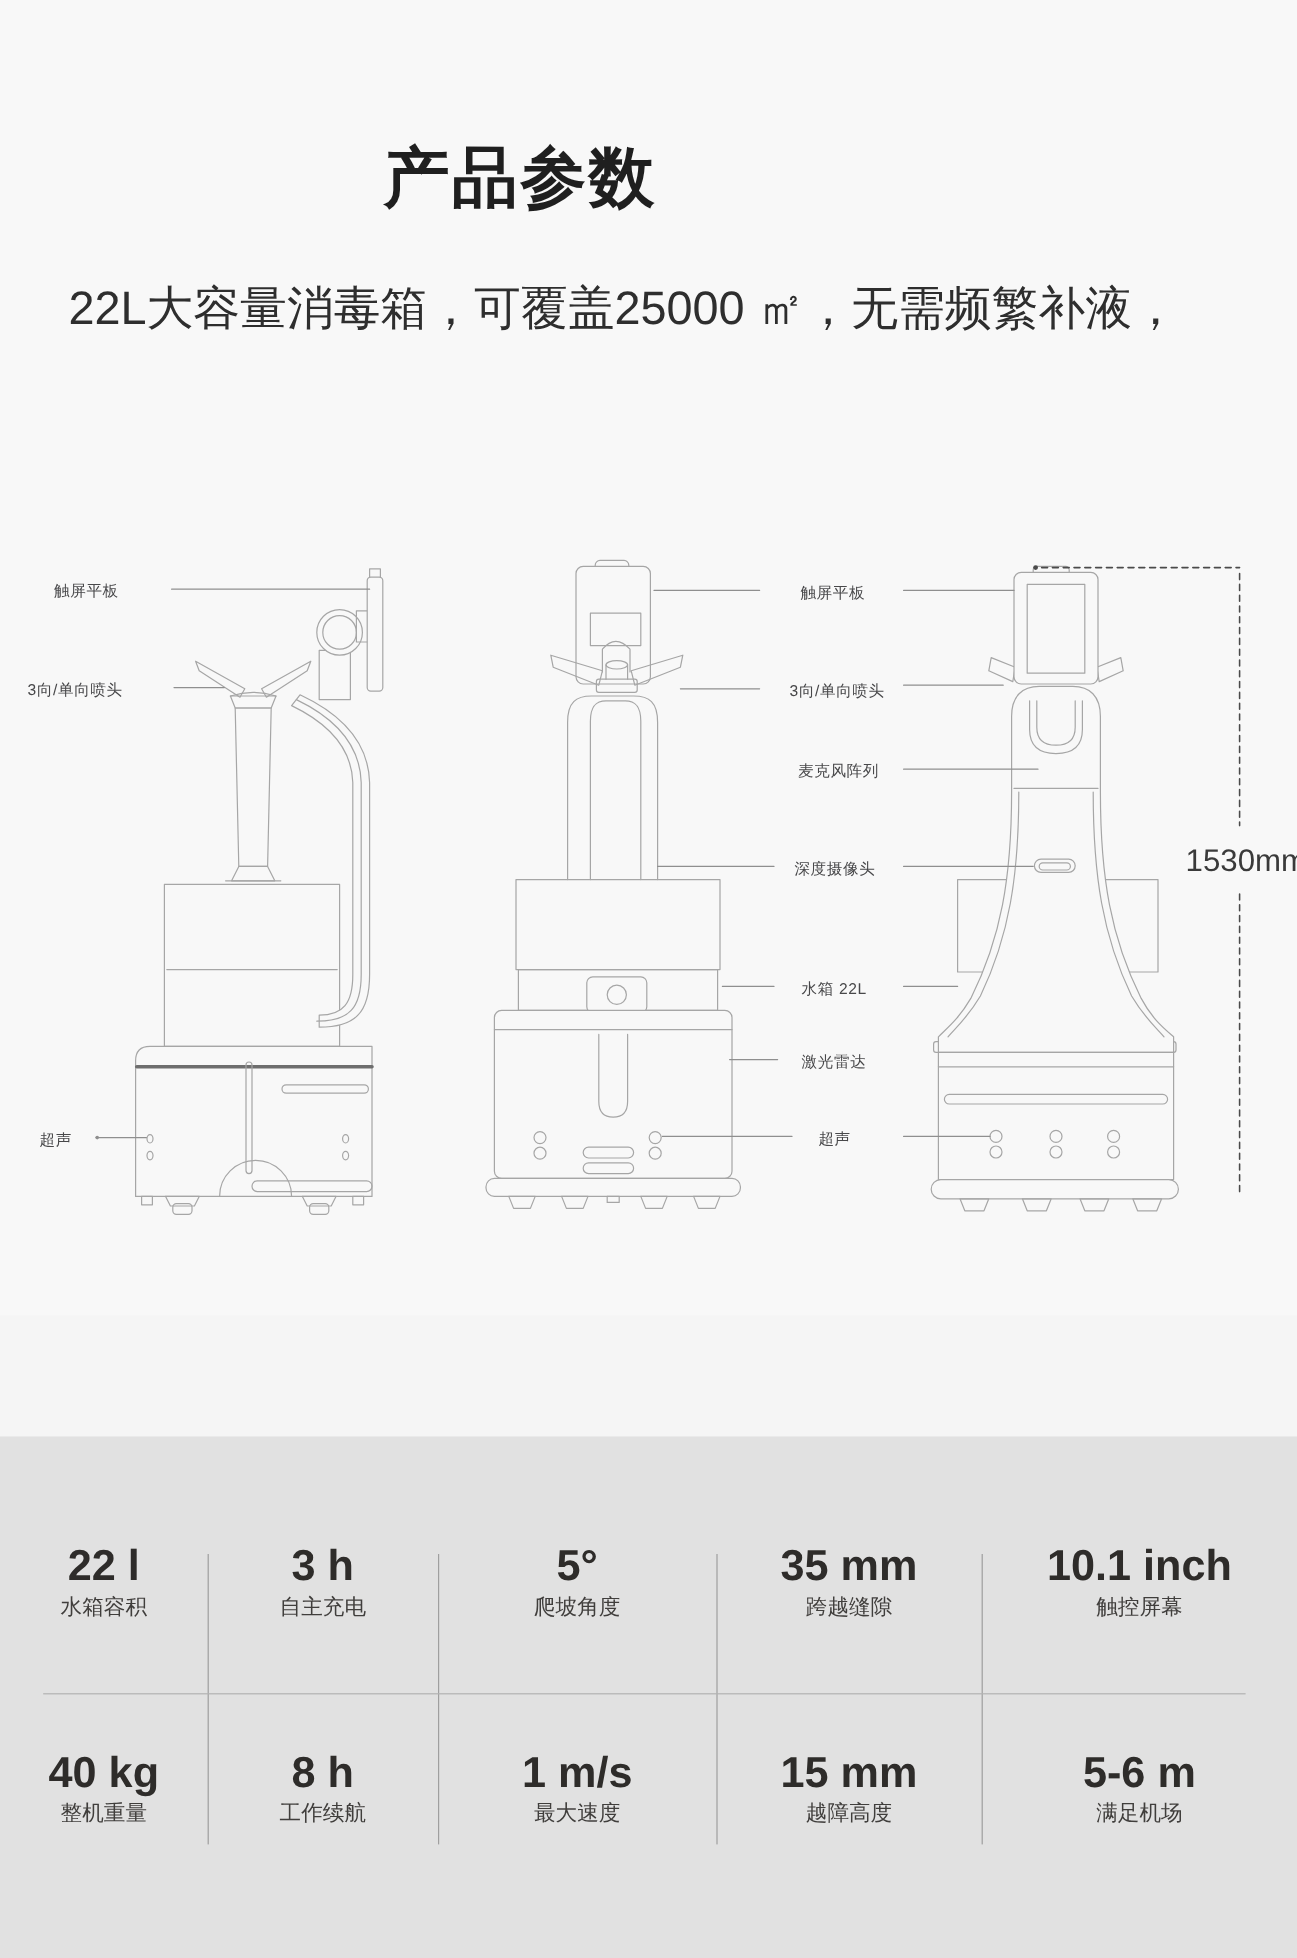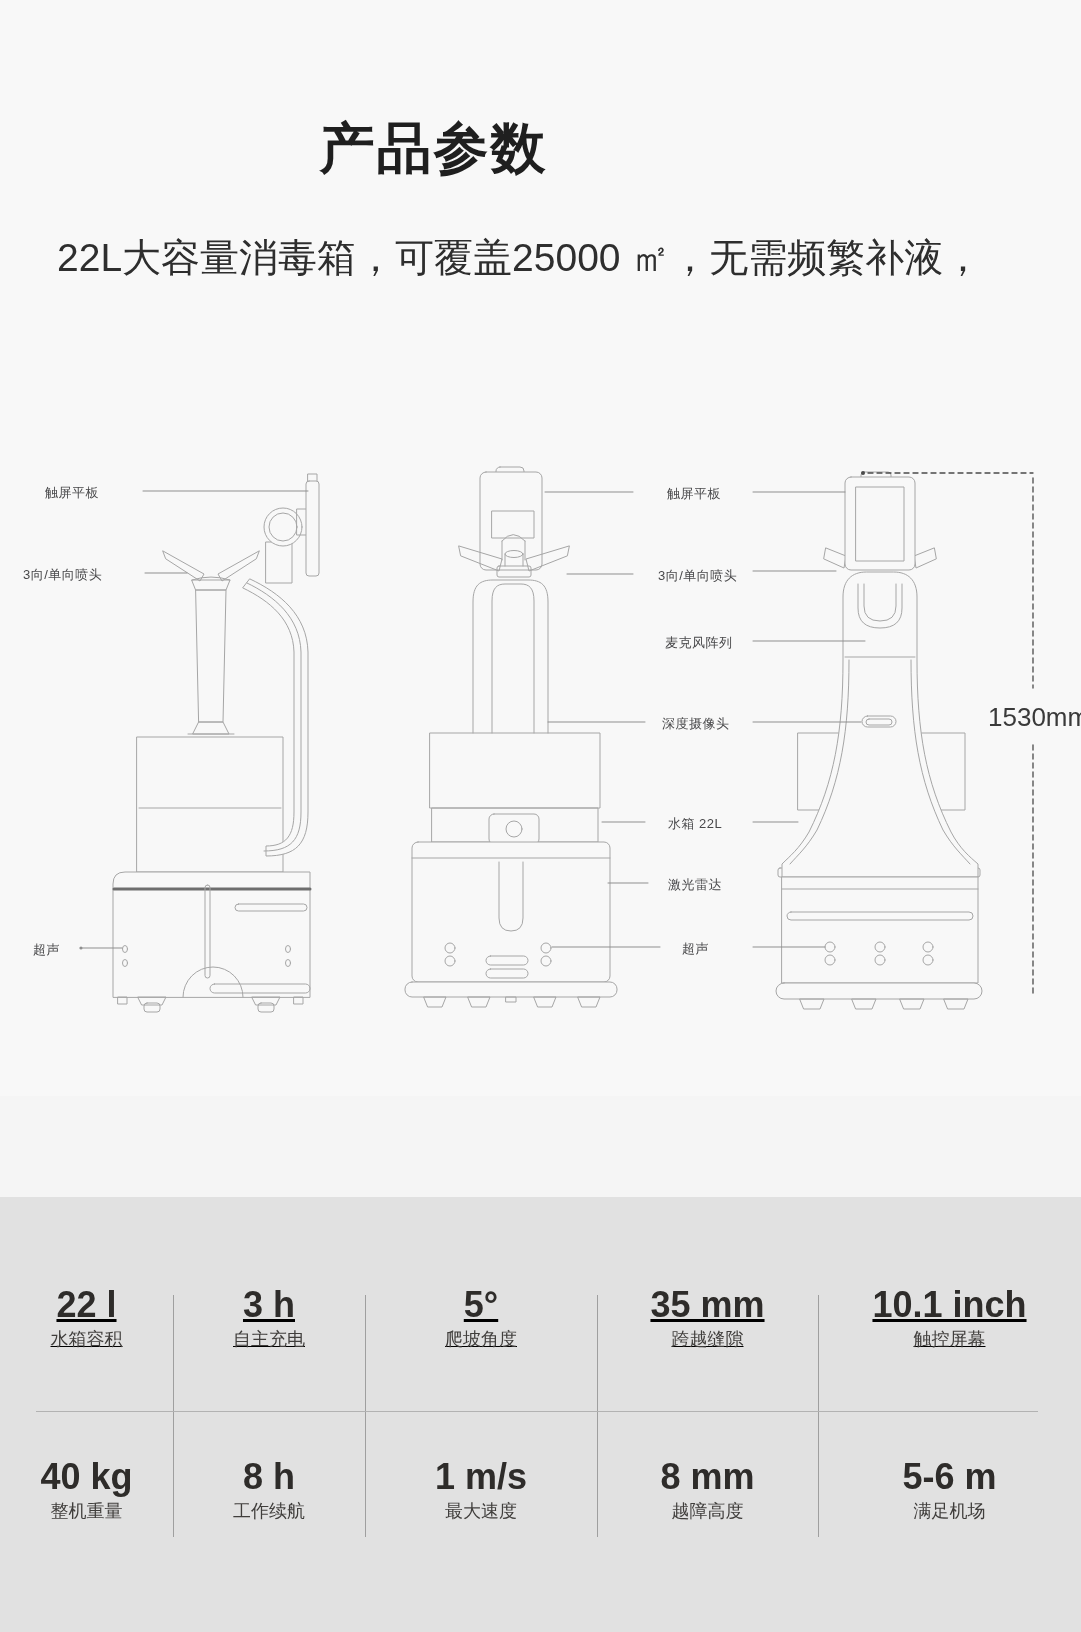--- a/index.html
+++ b/index.html
@@ -20,21 +20,21 @@
   .desc{position:absolute;left:57px;top:226px;width:980px;color:#2e2e2e;font-size:39px;line-height:63px;font-weight:400;}
   svg.diagram{position:absolute;left:0;top:0;}
   .lbl{
     position:absolute;font-size:13px;color:#48484a;white-space:nowrap;letter-spacing:0.5px;text-align:right;
   }
   .dim-text{position:absolute;font-size:26px;color:#3a3a3a;white-space:nowrap;}
   .spec-row{
     position:absolute;left:0;width:1081px;
     display:grid;grid-template-columns:173px 192px 232px 221px 263px;
   }
-  .spec-row.r1{top:1283px;text-decoration:underline;}
+  .spec-row.r1{top:1283px;}
   .spec-row.r2{top:1455px;}
   .spec-cell{text-align:center;}
   .spec-value{font-size:36px;font-weight:700;color:#2e2c2a;line-height:44px;}
   .spec-label{font-size:18px;color:#403e3c;}
   .vline{position:absolute;width:1px;background:#9f9f9f;top:1295px;height:242px;}
   .hline{position:absolute;height:1px;background:#b2b2b2;top:1411px;left:36px;width:1002px;}
 </style>
 </head>
 <body>
 
@@ -255,21 +255,21 @@
     </div>
     <div class="spec-cell">
       <div class="spec-value">8 h</div>
       <div class="spec-label">工作续航</div>
     </div>
     <div class="spec-cell">
       <div class="spec-value">1 m/s</div>
       <div class="spec-label">最大速度</div>
     </div>
     <div class="spec-cell">
-      <div class="spec-value">8 mm</div>
+      <div class="spec-value">15 mm</div>
       <div class="spec-label">越障高度</div>
     </div>
     <div class="spec-cell">
       <div class="spec-value">5-6 m</div>
       <div class="spec-label">满足机场</div>
     </div>
   </div>
 
 </div>
 

